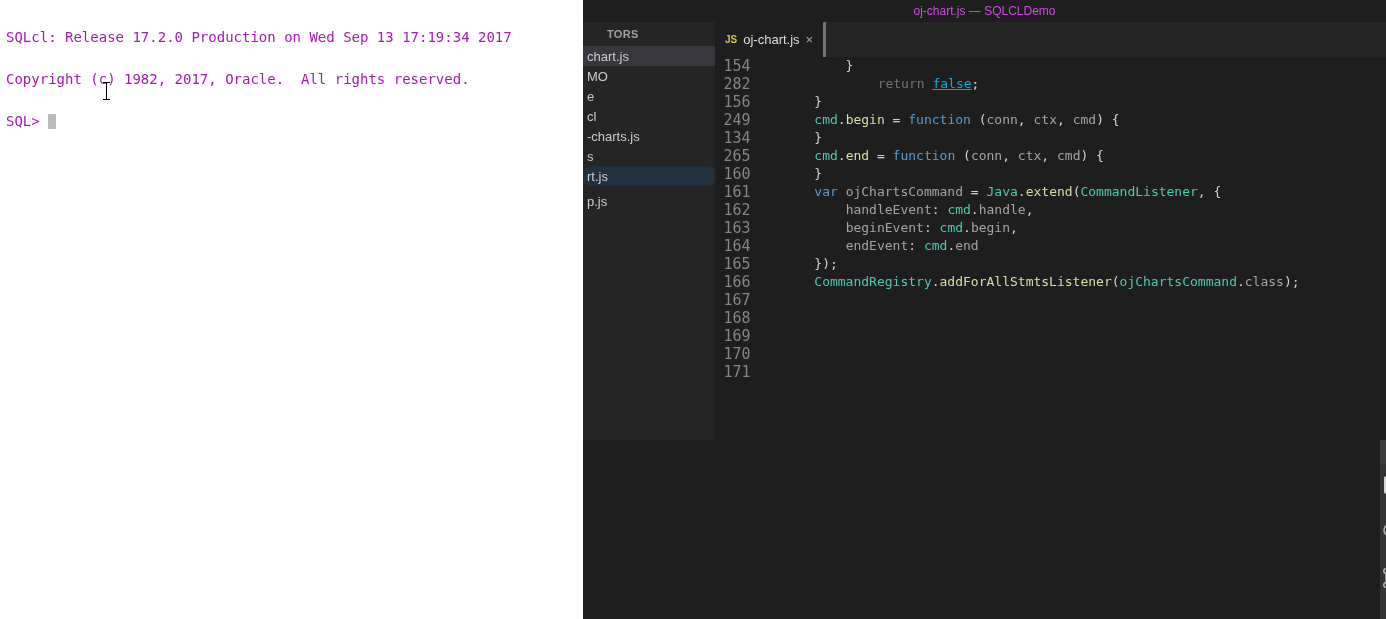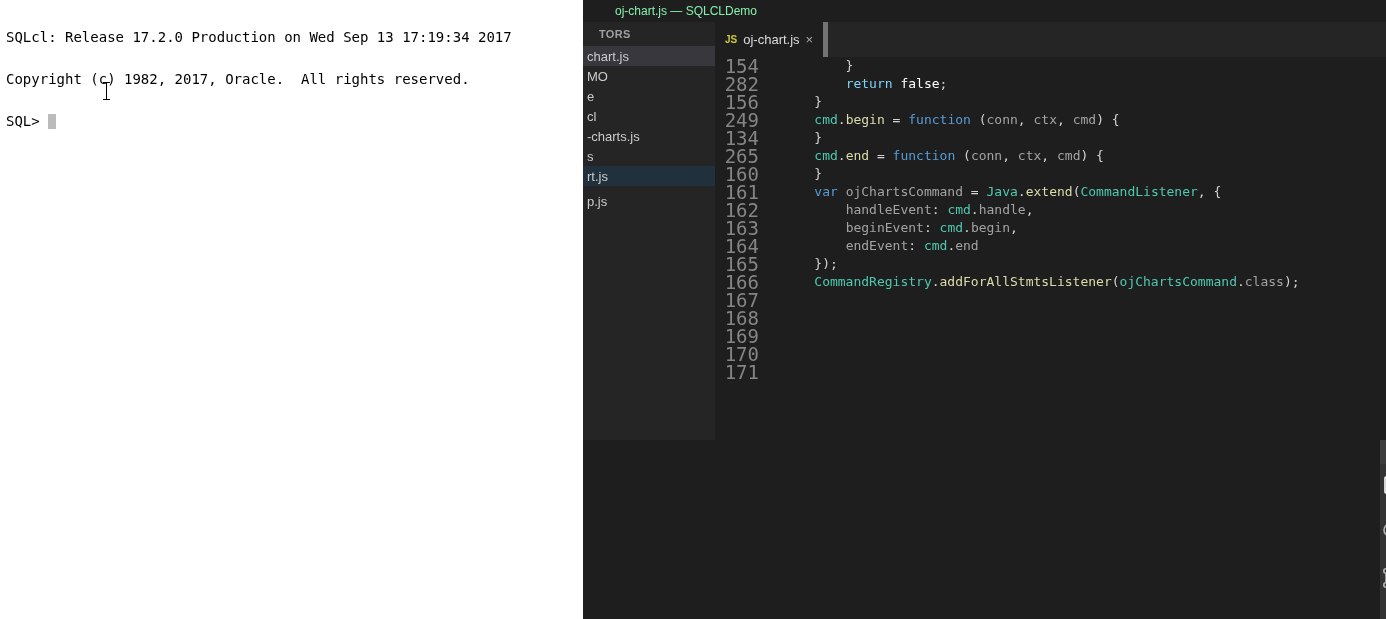--- a/index.html
+++ b/index.html
@@ -1,52 +1,52 @@
 <!DOCTYPE html>
 <html><head>
 <meta charset="utf-8">
 <style>
 * { margin:0; padding:0; box-sizing:border-box; }
 html,body { width:1386px; height:619px; overflow:hidden; font-family: Menlo, Consolas, monospace; }
 .root { display:flex; width:100%; height:100%; }
 
 
-.term { width:583px; height:619px; background:#fff; color:#000000; font-size:14px; line-height:21px; padding:6px 6px; white-space:pre; position:relative; }
+.term { width:583px; height:619px; background:#fff; color:#a21caf; font-size:14px; line-height:21px; padding:6px 6px; white-space:pre; position:relative; }
 .term .cursor-block { display:inline-block; width:8px; height:15px; background:#bbb; vertical-align:text-bottom; }
 .term .ibeam { position:absolute; left:103px; top:82px; width:2px; height:18px; }
 .term .ibeam::before, .term .ibeam::after { content:""; position:absolute; background:#000; }
 .term .ibeam::before { width:1px; height:18px; left:3px; top:0; }
 .term .ibeam::after { width:7px; height:1px; left:0; top:0; box-shadow:0 17px 0 #000; }
 
 
 .right { flex:1; position:relative; background:#1e1e1e; height:619px; }
 
 
 .win1 { position:absolute; left:0; top:0; right:0; height:440px; background:#1e1e1e; color:#d4d4d4; }
-.win1 .title-txt { position:absolute; top:4px; left:0; right:0; font:12px -apple-system,sans-serif; color:#86efac;margin-left:32px;}
+.win1 .title-txt { position:absolute; top:4px; left:0; right:0; text-align:center; font:12px -apple-system,sans-serif; color:#d946ef;}
 .win1 .sidebar { position:absolute; left:0; top:22px; width:132px; bottom:0; background:#252526; font:13px -apple-system,sans-serif; color:#bbb; overflow:hidden; }
-.win1 .sidebar .hdr { padding:6px 16px; font-size:11px; font-weight:700; color:#a0a0a0; letter-spacing:.3px; }
+.win1 .sidebar .hdr { padding:6px 24px; font-size:11px; font-weight:700; color:#a0a0a0; letter-spacing:.3px; }
 .win1 .sidebar .itm { padding:3px 6px 2px 4px; white-space:nowrap; cursor:pointer; color:#ccc; }
 .win1 .sidebar .itm.sel { background:#37373d; }
-.win1 .sidebar .itm.sel2 { background:#0e639c33; }
+.win1 .sidebar .itm.sel2 { background:#0e639c33;border-radius:8px; }
 .win1 .tabsbar { position:absolute; left:132px; top:22px; right:0; height:35px; background:#252526; display:flex; }
-.win1 .tab { display:flex; align-items:center; gap:6px; padding:0 10px; background:#1e1e1e; color:#ddd; font:13px -apple-system,sans-serif; border-right:5px solid #737373; cursor:pointer; }
+.win1 .tab { display:flex; align-items:center; gap:6px; padding:0 10px; background:#1e1e1e; color:#ddd; font:13px -apple-system,sans-serif; border-right:3px solid #737373; cursor:pointer; }
 .win1 .tab .jsbadge { color:#cbcb41; font-weight:700; font-size:10px; }
 .win1 .tab .close { color:#aaa; font-size:13px; }
-.win1 .gutter { position:absolute; left:132px; top:57px; width:58px; bottom:0; background:#1e1e1e; color:#858585; text-align:right; font-size:19px; line-height:18px; padding-top:0; }
+.win1 .gutter { position:absolute; left:132px; top:57px; width:58px; bottom:0; background:#1e1e1e; color:#858585; text-align:center; font-size:15px; line-height:18px; padding-top:0; }
 .win1 .gutter div { padding-right:14px; }
 .win1 .code { position:absolute; left:190px; top:57px; right:0; bottom:0; font-size:13px; line-height:18px; white-space:pre; color:#d4d4d4; padding-left:10px; }
 
 
-.kw { color:#7dd3fc; }
+.kw { color:#737373;margin-left:32px; }
 .fn { color:#569cd6; }
 .prop { color:#a3a3a3; }
 .obj { color:#4ec9b0; }
 .call { color:#dcdcaa; }
-.bool { color:#ffffff; }
+.bool { color:#0ea5e9;text-decoration:underline; }
 
 
 .win2 { position:absolute; left:797px; top:440px; right:0; bottom:0; background:#1e1e1e; color:#ccc; }
 .win2 .chrome { height:24px; display:flex; align-items:center; gap:8px; padding:0 10px; background:#3d3c3c; }
 .dot { width:12px; height:12px; border-radius:50%; background:#5b5a5a; }
 .win2 .body { position:absolute; top:24px; left:0; right:0; bottom:0; display:flex; }
 .win2 .act { width:48px; background:#333; display:flex; flex-direction:column; align-items:center; padding-top:10px; gap:18px; }
 .win2 .act svg { width:24px; height:24px; fill:none; stroke:#b7b7b7; stroke-width:1.6; }
 .win2 .act .active svg { stroke:#fff; }
 .win2 .edtabs { position:absolute; left:270px; top:24px; right:0; height:35px; background:#252526; display:flex; }

